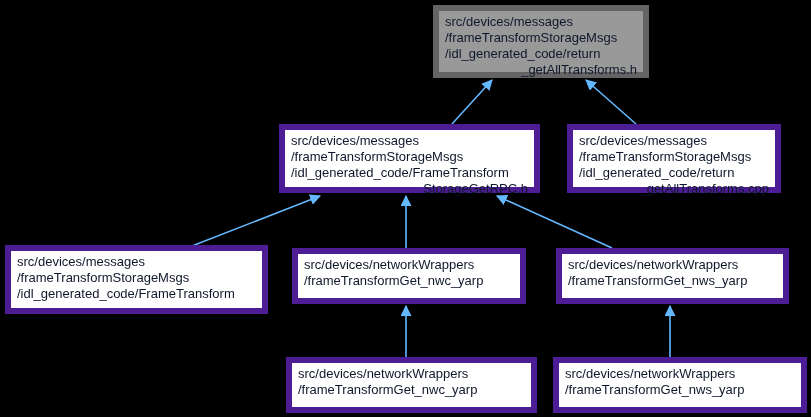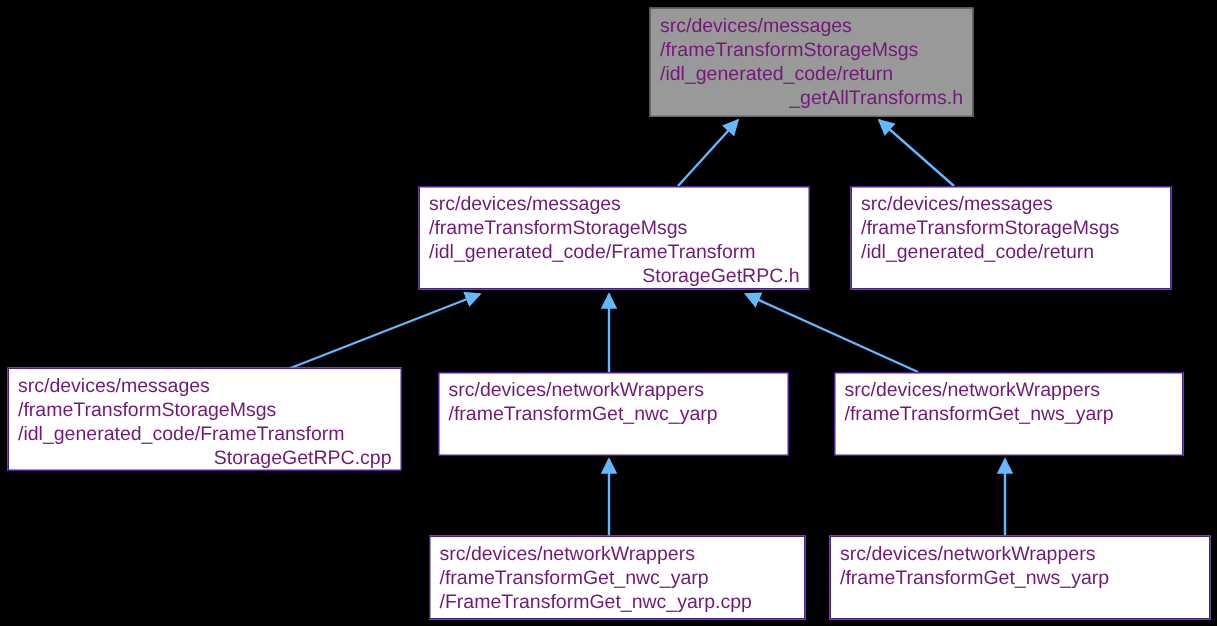--- a/index.html
+++ b/index.html
@@ -8,22 +8,22 @@
     width:811px;height:417px;
     background:#000;
     font-family:"Liberation Sans", sans-serif;
     overflow:hidden;
   }
   svg.edges{position:absolute;left:0;top:0;width:811px;height:417px;}
   .node{
     position:absolute;
     box-sizing:border-box;
     background:#fff;
-    border:1px solid #4c1d95;
-    color:#701a75;
+    border:6px solid #4c1d95;
+    color:#0f172a;
     font-size:13px;
     line-height:16px;
     padding:3px 6px 2px 6px;
     cursor:pointer;
     white-space:nowrap;
   }
   .node.highlight{
     background:#999999;
     border-color:#646464;
   }
@@ -63,43 +63,42 @@
     <div class="ln">src/devices/messages</div>
     <div class="ln">/frameTransformStorageMsgs</div>
     <div class="ln">/idl_generated_code/FrameTransform</div>
     <div class="ln center">StorageGetRPC.h</div>
   </div>
 
   <div class="node" style="left:567px;top:124px;width:214px;height:69px;">
     <div class="ln">src/devices/messages</div>
     <div class="ln">/frameTransformStorageMsgs</div>
     <div class="ln">/idl_generated_code/return</div>
+    <div class="ln center">_getAllTransforms.cpp</div>
   </div>
 
   <div class="node" style="left:5px;top:245px;width:263px;height:69px;">
     <div class="ln">src/devices/messages</div>
     <div class="ln">/frameTransformStorageMsgs</div>
     <div class="ln">/idl_generated_code/FrameTransform</div>
-    <div class="ln center">StorageGetRPC.cpp</div>
   </div>
 
   <div class="node" style="left:292px;top:248px;width:234px;height:56px;">
     <div class="ln">src/devices/networkWrappers</div>
     <div class="ln">/frameTransformGet_nwc_yarp</div>
   </div>
 
   <div class="node" style="left:556px;top:248px;width:233px;height:56px;">
     <div class="ln">src/devices/networkWrappers</div>
     <div class="ln">/frameTransformGet_nws_yarp</div>
   </div>
 
   <div class="node" style="left:286px;top:357px;width:251px;height:56px;">
     <div class="ln">src/devices/networkWrappers</div>
     <div class="ln">/frameTransformGet_nwc_yarp</div>
-    <div class="ln">/FrameTransformGet_nwc_yarp.cpp</div>
   </div>
 
   <div class="node" style="left:553px;top:357px;width:254px;height:56px;">
     <div class="ln">src/devices/networkWrappers</div>
     <div class="ln">/frameTransformGet_nws_yarp</div>
   </div>
 
 </div>
 
 </body></html>

